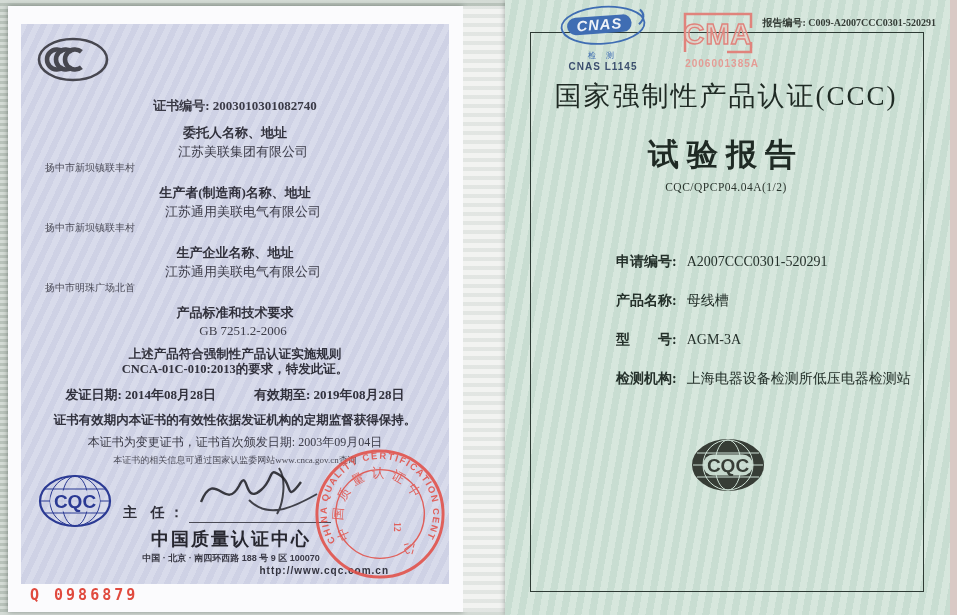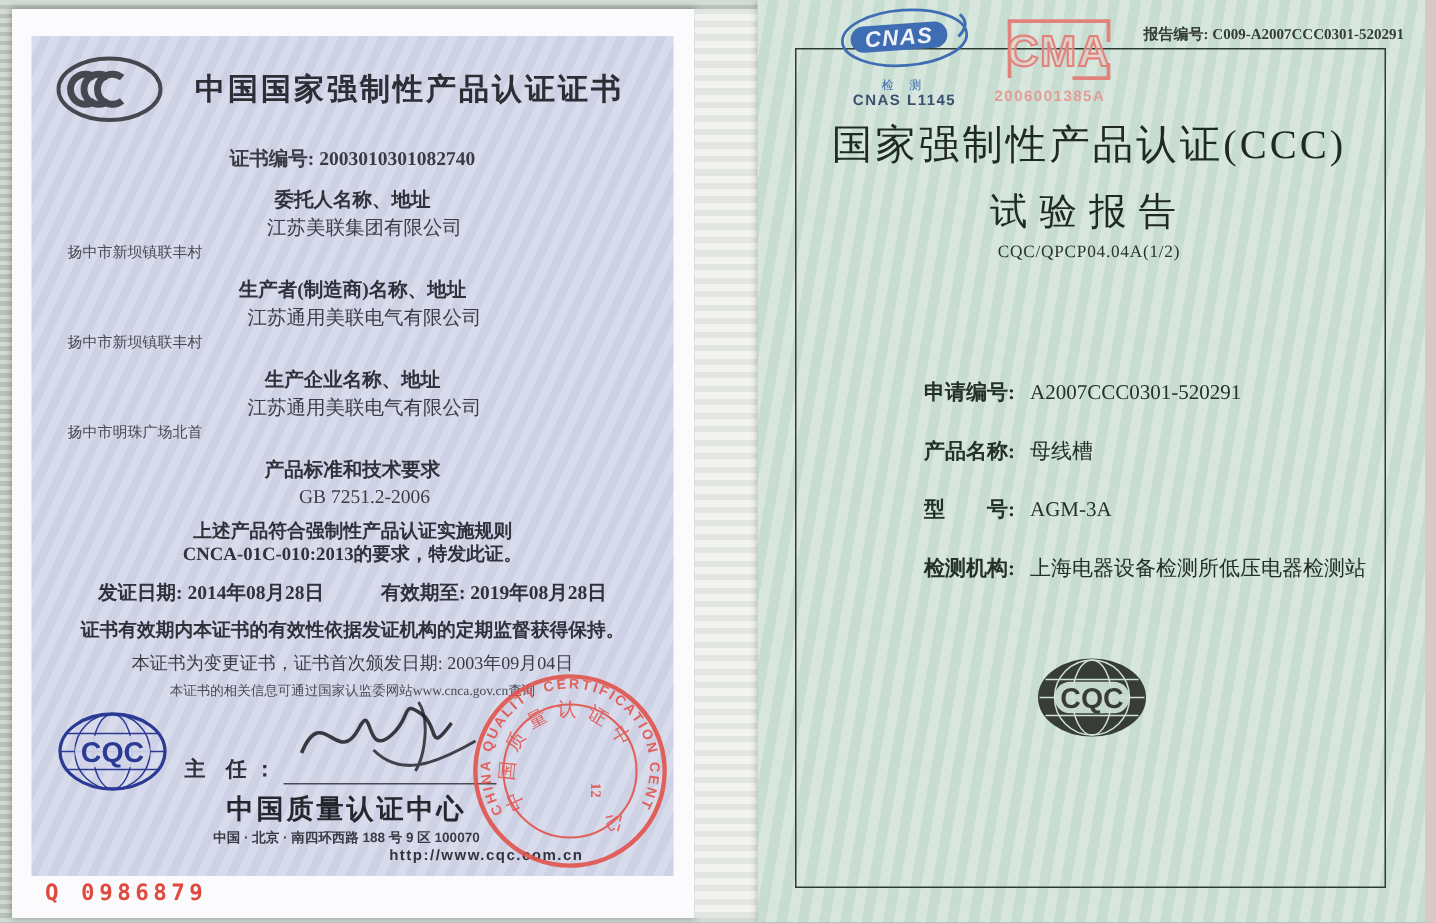--- a/index.html
+++ b/index.html
@@ -44,47 +44,46 @@
   
   .right-page{position:absolute;left:505px;top:0;width:445px;height:615px;background:
       repeating-linear-gradient(100deg, rgba(255,255,255,.16) 0 7px, rgba(90,140,120,.06) 7px 14px),
       #cfe2d7;
     box-shadow:0 0 5px rgba(40,50,45,.4);color:#273029;}
   .rp-frame{position:absolute;left:25px;top:32px;width:392px;height:558px;border:1px solid #2e3a34;}
   .cnas{position:absolute;left:46px;top:4px;width:104px;text-align:center;}
   .cnas svg{width:100px;height:48px;}
   .cnas-sub{font-family:"Liberation Sans",sans-serif;font-size:8px;color:#3f6db3;letter-spacing:4px;margin-top:-6px;}
   .cnas-code{font-family:"Liberation Sans",sans-serif;font-weight:700;font-size:10px;color:#3c4f6e;letter-spacing:1px;}
-  .cma{position:absolute;left:158px;top:8px;width:96px;text-align:left;}
+  .cma{position:absolute;left:158px;top:8px;width:96px;text-align:right;}
   .cma svg{width:84px;height:50px;}
   .cma-code{font-family:"Liberation Sans",sans-serif;font-weight:700;font-size:10px;color:#e49c95;letter-spacing:1px;margin-top:-4px;}
   .report-no{position:absolute;right:14px;top:16px;font-size:10px;font-weight:700;color:#343c36;}
   .rp-title{position:absolute;left:25px;top:78px;width:392px;text-align:center;}
   .rp-t1{font-size:27px;letter-spacing:2px;color:#1f2a24;}
-  .rp-t2{font-size:25px;letter-spacing:8px;margin-top:10px;color:#1f2a24;}
+  .rp-t2{font-size:31px;letter-spacing:8px;margin-top:20px;color:#1f2a24;font-weight:bold;}
   .rp-code{font-size:11.5px;margin-top:5px;letter-spacing:.5px;color:#2a342d;}
   .rp-rows{position:absolute;left:111px;top:253px;}
   .rp-row{font-size:14px;margin-bottom:21px;color:#24302a;}
   .rp-row .lab{font-weight:700;margin-right:10px;}
   .cqc-dark{position:absolute;left:50%;top:437px;transform:translateX(-50%);width:76px;height:56px;}
 </style>
 </head>
 <body>
 
 <div class="left-page">
   <div class="left-panel">
 
     <div class="lp-header">
       <svg class="ccc-logo" viewBox="0 0 76 47">
         <ellipse cx="38" cy="23.5" rx="34" ry="20.5" fill="none" stroke="#474750" stroke-width="2.6"></ellipse>
         <path d="M 28.4 15.8 A 10 10 0 1 0 28.4 31.2" fill="none" stroke="#474750" stroke-width="4.6"></path>
         <path d="M 37.4 15.8 A 10 10 0 1 0 37.4 31.2" fill="none" stroke="#474750" stroke-width="4.6"></path>
         <path d="M 46.4 15.8 A 10 10 0 1 0 46.4 31.2" fill="none" stroke="#474750" stroke-width="4.6"></path>
       </svg>
-      <div class="lp-title">中国国家强制性产品认证证书</div>
     </div>
 
     <div class="cert-no">证书编号: 2003010301082740</div>
 
     <div>
       <div class="sec-h">委托人名称、地址</div>
       <div class="sec-n">江苏美联集团有限公司</div>
       <div class="sec-a">扬中市新坝镇联丰村</div>
     </div>
 

